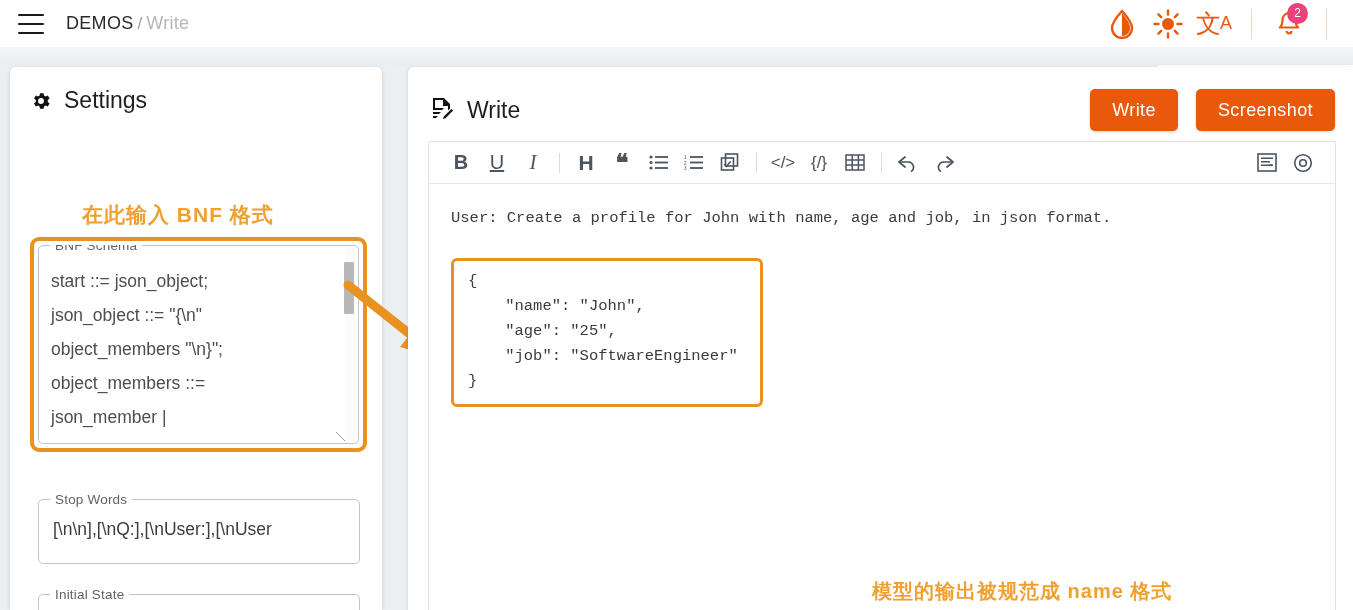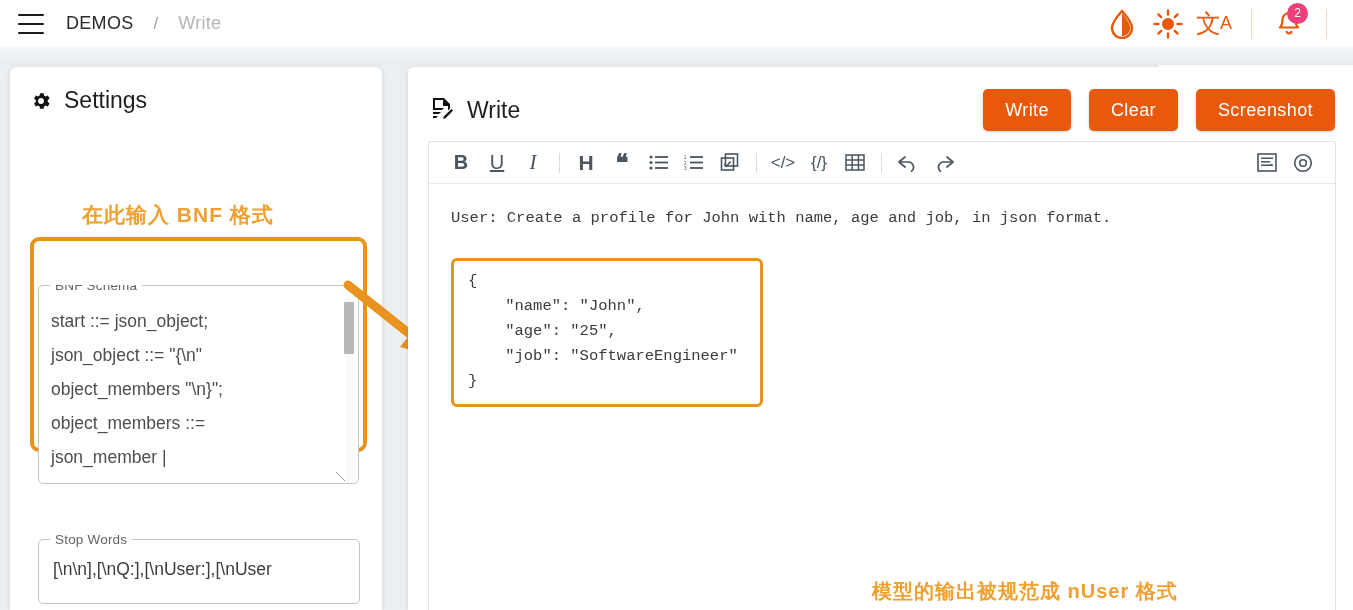--- a/index.html
+++ b/index.html
@@ -17,21 +17,21 @@
     background: #ffffff;
     display: flex; align-items: center;
   }
   .hamburger {
     margin-left: 18px; width: 26px; height: 20px;
     display: flex; flex-direction: column; justify-content: space-between;
     cursor: pointer;
   }
   .hamburger span { display: block; height: 2px; background: #1a1a1a; border-radius: 1px; }
 
-  .breadcrumb { margin-left: 22px; display: flex; align-items: center; gap: 20px; }
+  .breadcrumb { margin-left: 22px; display: flex; align-items: center; gap: 4px; }
   .crumb-main { font-size: 18px; color: #2b2b2b; letter-spacing: .3px; }
   .crumb-sep  { font-size: 17px; color: #9e9e9e; }
   .crumb-sub  { font-size: 18px; color: #b6b6b6; letter-spacing: .3px; }
 
   .appbar-right {
     margin-left: auto; display: flex; align-items: center; height: 100%;
     padding-right: 12px;
   }
   .icon-btn {
     width: 46px; height: 46px;
@@ -75,21 +75,21 @@
   .gear { width: 22px; height: 22px; }
   .settings-title { font-size: 23px; color: #1f1f1f; font-weight: 400; }
 
   .anno-cn-left {
     position: absolute; left: 72px; top: 134px;
     font-size: 21px; font-weight: 700; color: #f0a030;
     letter-spacing: 1px; white-space: nowrap;
   }
 
   
-  .field { position: relative; margin-top: 40px; }
+  .field { position: relative; }
   .field-box {
     border: 1px solid #c4c4c4; border-radius: 5px;
     background: #fff; position: relative;
   }
   .field-legend {
     position: absolute; top: -8px; left: 11px;
     background: #fff; padding: 0 5px;
     font-size: 13.5px; color: #636363;
     letter-spacing: .2px;
   }
@@ -300,21 +300,20 @@
 
   <div class="right-card">
     <div class="write-head">
       <svg width="24" height="26" viewBox="0 0 24 26">
         <path fill="#121212" d="M3 1h11l6 6v4.5l-2 2V9h-5V3H5v8h9l-2 2H3zM3 15h8l-2 2H3zM3 19h5l-2 2H3z"></path>
         <path fill="#121212" d="M21.4 11.9l1.7 1.7-7.6 7.6-2.4.7.7-2.4z"></path>
       </svg>
       <span class="write-title">Write</span>
       <div class="btn-row">
         <button class="btn">Write</button>
-        <button class="btn">Clear</button>
         <button class="btn">Screenshot</button>
       </div>
     </div>
 
     <div class="editor">
 
       <div class="toolbar">
         <div class="tb" style="font-weight:700;font-size:20px;">B</div>
         <div class="tb" style="text-decoration:underline;font-size:20px;">U</div>
         <div class="tb" style="font-style:italic;font-family:'Liberation Serif',serif;font-size:21px;">I</div>
@@ -402,16 +401,16 @@
         <div class="doc-gap"></div>
         <div class="json-highlight">
           <div class="json-line">{</div>
           <div class="json-line">    "name": "John",</div>
           <div class="json-line">    "age": "25",</div>
           <div class="json-line">    "job": "SoftwareEngineer"</div>
           <div class="json-line">}</div>
         </div>
       </div>
 
-      <div class="anno-cn-right">模型的输出被规范成 nUser 格式</div>
+      <div class="anno-cn-right">模型的输出被规范成 name 格式</div>
     </div>
   </div>
 </div>
 
 </body></html>

